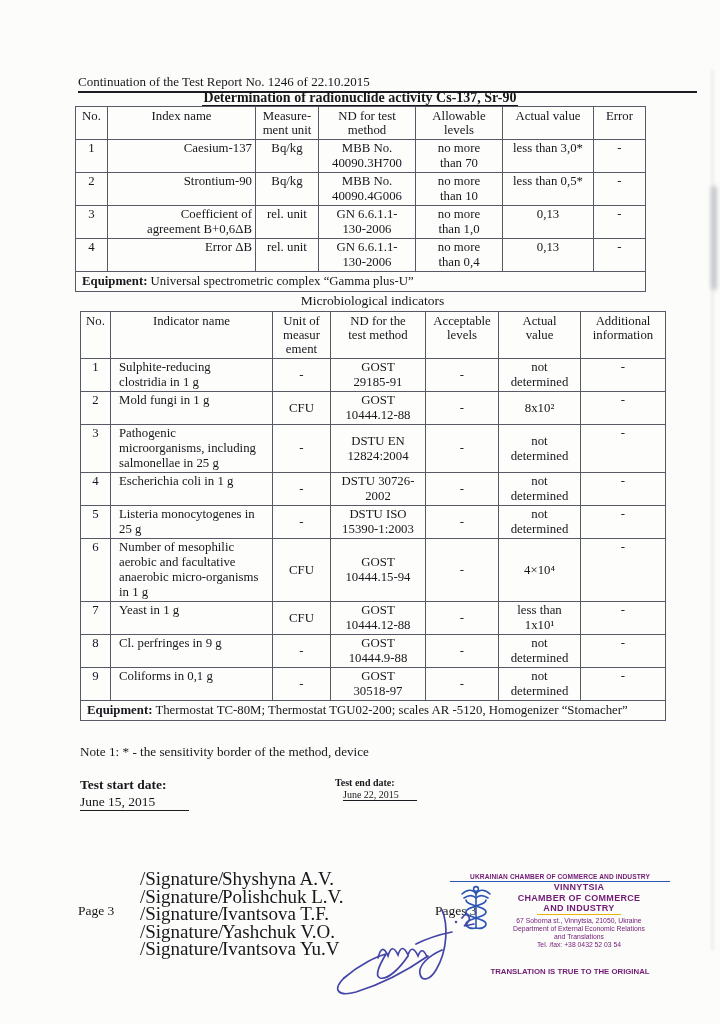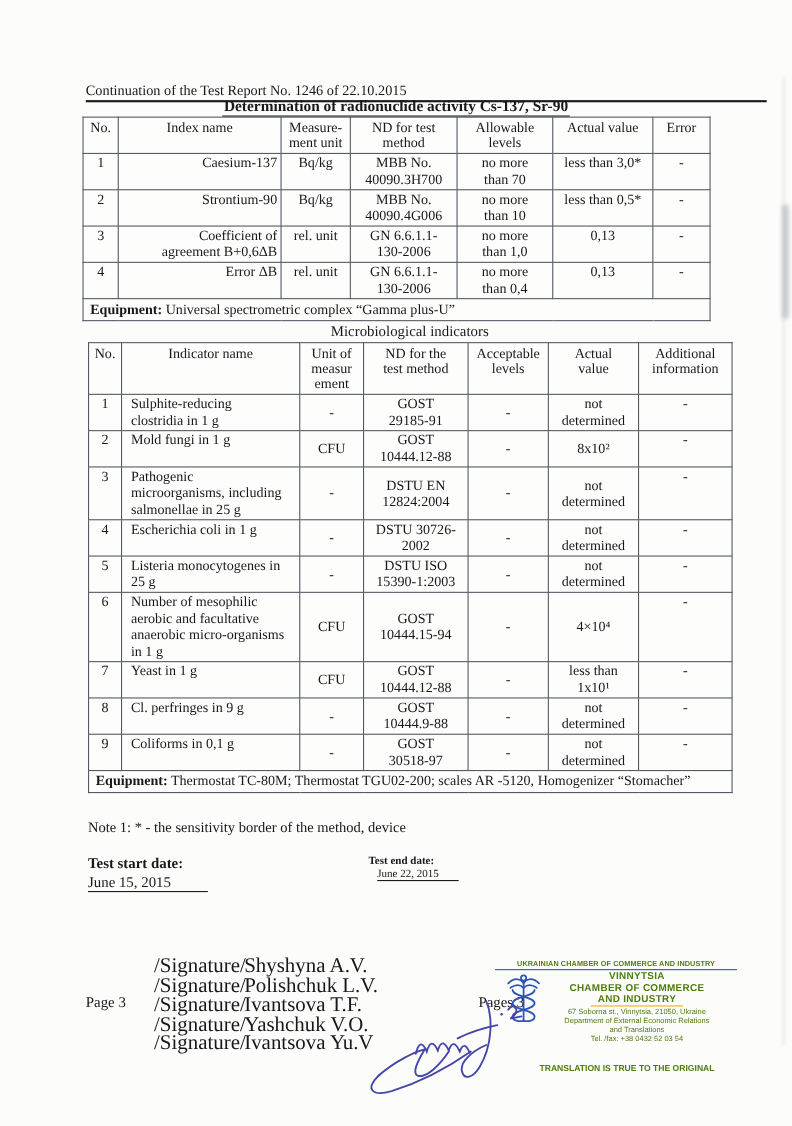--- a/index.html
+++ b/index.html
@@ -38,21 +38,21 @@
   .date-end .date-value{margin-left:8px;padding-right:18px}
 
   .incharge{position:absolute;left:85px;top:813px;font-size:13.5px}
   .sign-list{position:absolute;left:140px;top:870px;font-size:19px;line-height:17.6px}
   .sign-list .sig{display:inline-block;width:82px}
 
   .page-num{position:absolute;left:78px;top:903px;font-size:13.5px}
   .pages-num{position:absolute;left:435px;top:903px;font-size:13.5px}
 
   
-  .stamp{position:absolute;left:450px;top:873px;width:220px;color:#4d7c0f;
+  .stamp{position:absolute;left:450px;top:873px;width:220px;color:#701a75;
          font-family:"Liberation Sans",sans-serif;text-align:center}
   .stamp-top{font-size:6.6px;font-weight:bold;letter-spacing:.1px;white-space:nowrap;
              border-bottom:1px solid #2d55b5;padding-bottom:1px}
   .stamp-body{margin-left:42px;width:174px}
   .org{font-weight:bold;font-size:9px;line-height:10.5px;letter-spacing:.3px}
   .org-u{border-bottom:1px solid #eab308;display:inline-block;padding:0 6px}
   .addr{font-size:6.8px;line-height:8px;margin-top:2px}
   .stamp-bottom{font-weight:bold;font-size:7.8px;margin-top:18px;margin-left:20px;white-space:nowrap}
   .stamp-logo{position:absolute;left:6px;top:11px}
 

